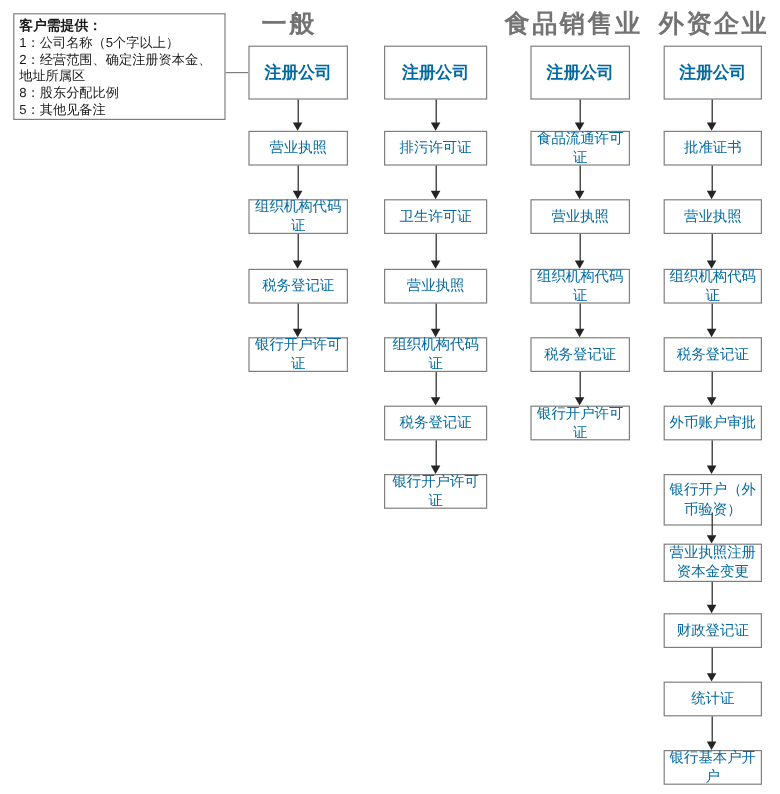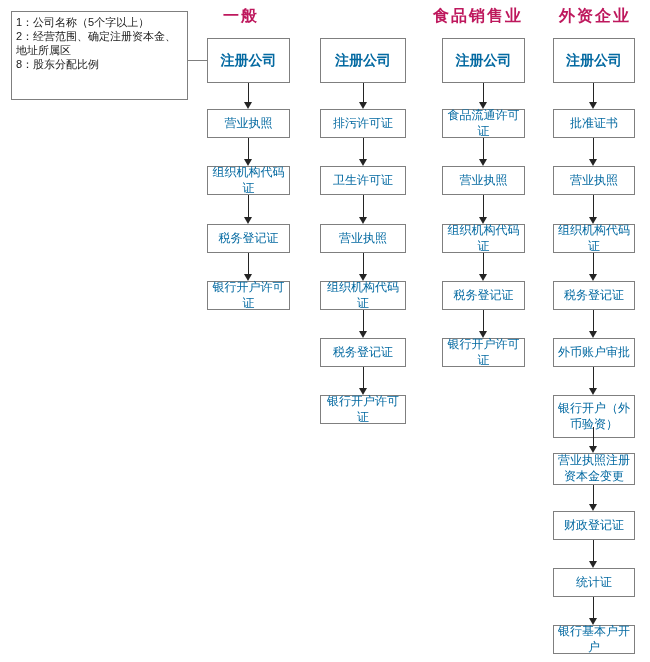--- a/index.html
+++ b/index.html
@@ -11,21 +11,21 @@
         border:1px solid #7f7f7f;background:#fff;box-sizing:border-box;
         padding:3px 4px;font-size:11px;line-height:14px;}
   .note-title{font-weight:bold;font-size:11.5px;}
   .note-item{white-space:normal;}
 
   
   .connector{position:absolute;left:188px;top:60px;width:19px;height:1px;background:#7f7f7f;}
 
   
   .hdr{position:absolute;top:6px;width:170px;text-align:center;
-       font-size:16px;font-weight:bold;letter-spacing:2px;color:#be185d;}
+       font-size:21px;font-weight:bold;letter-spacing:2px;color:#737373;}
   .hdr1{left:156px;} .hdr2{left:275px;} .hdr3{left:393px;} .hdr4{left:510px;}
 
   
   .node{position:absolute;border:1px solid #7f7f7f;background:#fff;box-sizing:border-box;
         display:flex;align-items:center;justify-content:center;text-align:center;
         font-size:12px;line-height:1.3;padding:0 2px;color:#0369a1;}
   .start{font-size:14px;font-weight:bold;}
 
   
   .c1{left:207px;width:83px;} .c2{left:320px;width:86px;}
@@ -49,23 +49,25 @@
   .a3{top:253px;height:28px;} .a4{top:310px;height:28px;} .a5{top:367px;height:28px;}
   .a6{top:427px;height:26px;} .a7{top:485px;height:26px;} .a8{top:540px;height:28px;}
   .a9{top:597px;height:28px;}
 </style>
 </head>
 <body>
 
 <div id="canvas">
 
   <div class="note">
+    <div class="note-title">客户需提供：</div>
     <div class="note-item">1：公司名称（5个字以上）</div>
     <div class="note-item">2：经营范围、确定注册资本金、地址所属区</div>
     <div class="note-item">8：股东分配比例</div>
+    <div class="note-item">5：其他见备注</div>
   </div>
 
   <div class="connector"></div>
 
   <div class="hdr hdr1">一般</div>
   <div class="hdr hdr3">食品销售业</div>
   <div class="hdr hdr4">外资企业</div>
 
   <div class="node start c1 r0">注册公司</div>
   <div class="node c1 r1">营业执照</div>

